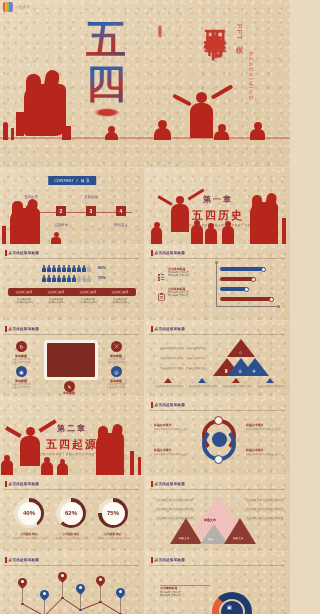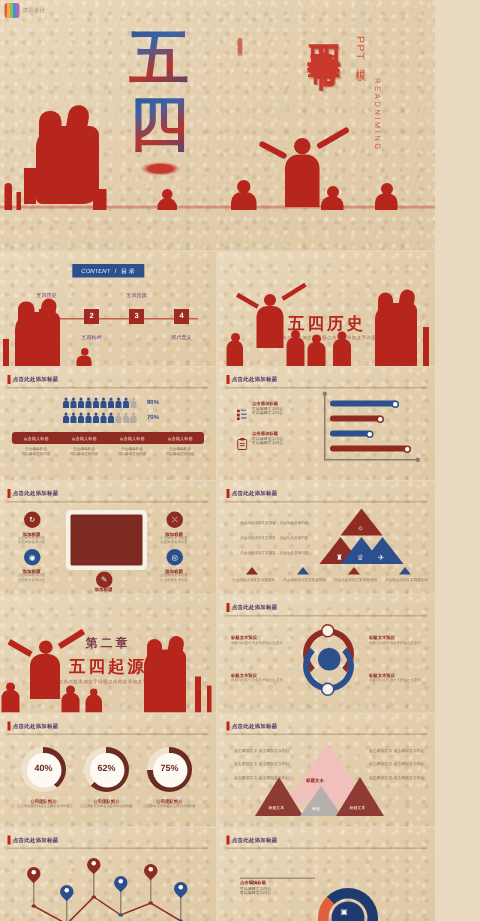--- a/index.html
+++ b/index.html
@@ -229,20 +229,21 @@
         <div class="sil" style="left:10px;top:40px;width:30px;height:36px;border-radius:12px 5px 0 0;"></div>
         <div class="sil" style="left:12px;top:33px;width:11px;height:16px;border-radius:5px 5px 0 0;"></div>
         <div class="sil" style="left:27px;top:31px;width:10px;height:18px;border-radius:5px 5px 0 0;transform:rotate(10deg);"></div>
         <div class="sil" style="left:2px;top:58px;width:4px;height:18px;"></div>
         <div class="head" style="left:54px;top:64px;width:5px;height:5px;"></div>
         <div class="sil" style="left:51px;top:69px;width:10px;height:7px;border-radius:4px 4px 0 0;"></div>
       </div>
     </div>
 
     <div class="slide w-half" style="height:76px;">
+      <div class="chap-no">第一章</div>
       <div class="chap-tt">五四历史</div>
       <div class="chap-sub">点击此处添加文字说明点击此处添加文字说明</div>
       <div>
         <div class="head" style="left:30px;top:28px;width:8px;height:8px;"></div>
         <div class="sil" style="left:25px;top:36px;width:18px;height:28px;border-radius:7px 7px 0 0;"></div>
         <div class="sil" style="left:11px;top:31px;width:16px;height:3px;transform:rotate(30deg);"></div>
         <div class="sil" style="left:41px;top:25px;width:18px;height:3px;transform:rotate(-32deg);"></div>
       </div>
       <div>
         <div class="head" style="left:8px;top:54px;width:6px;height:6px;"></div>

